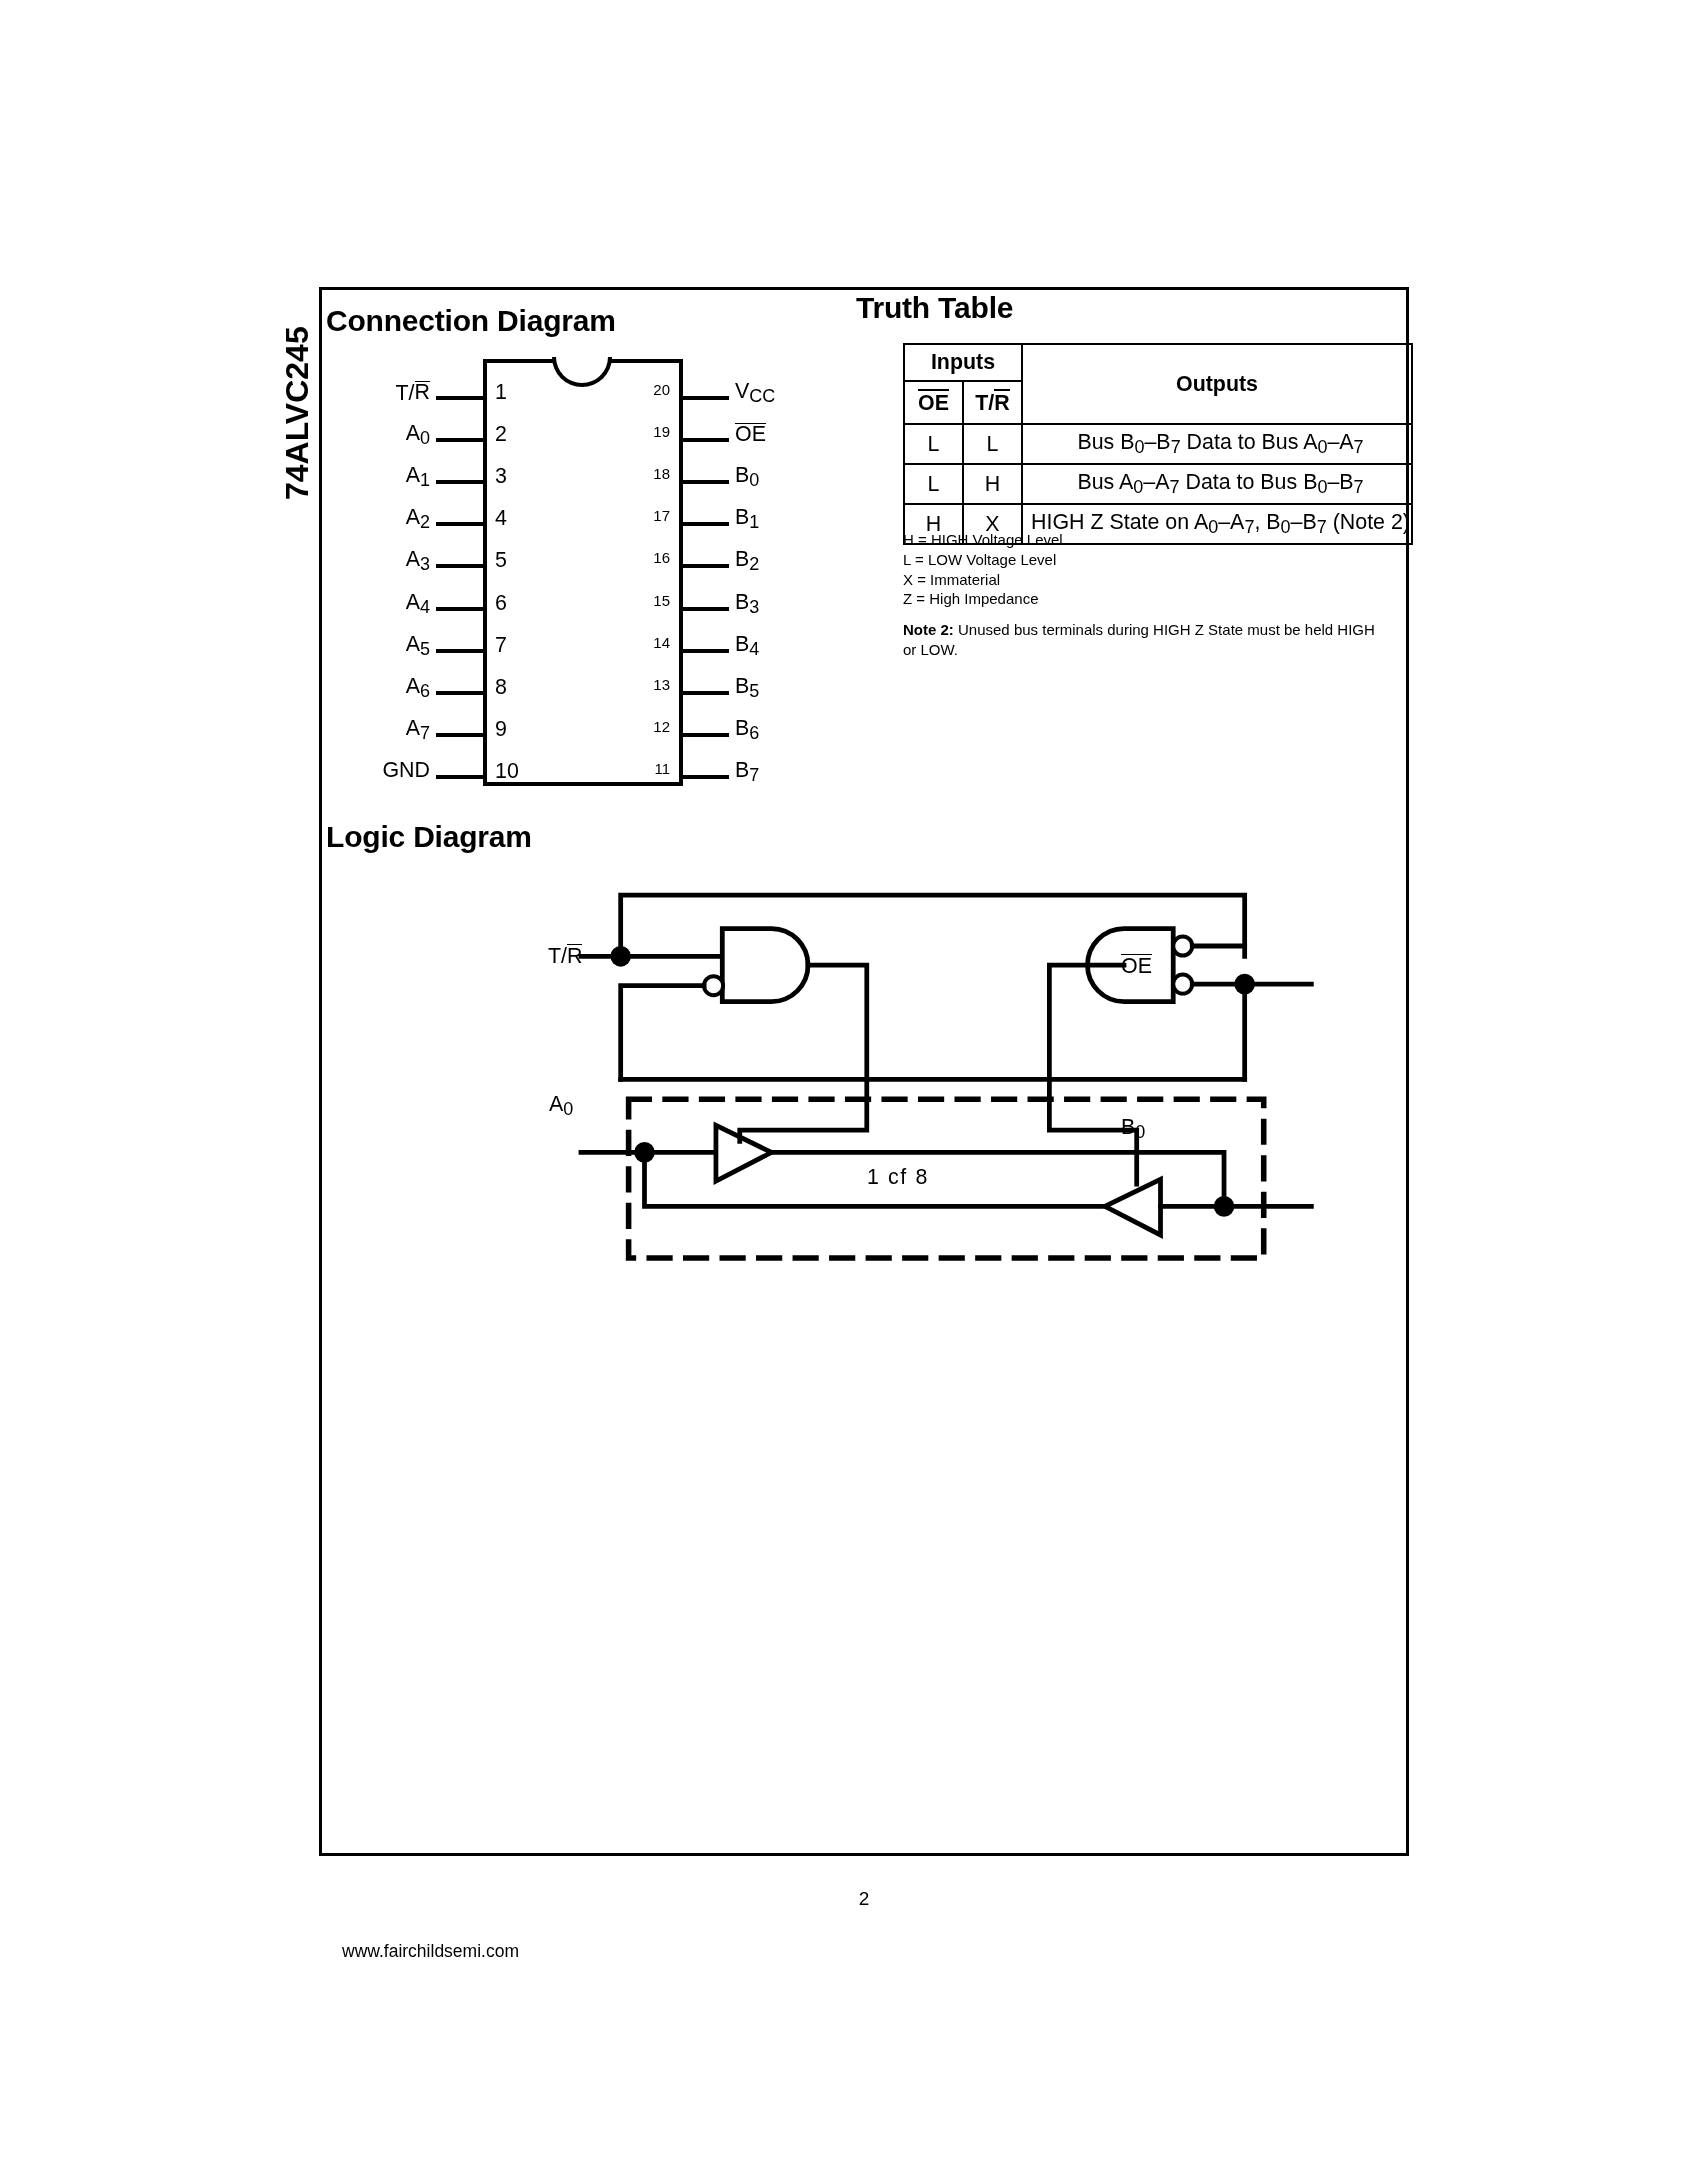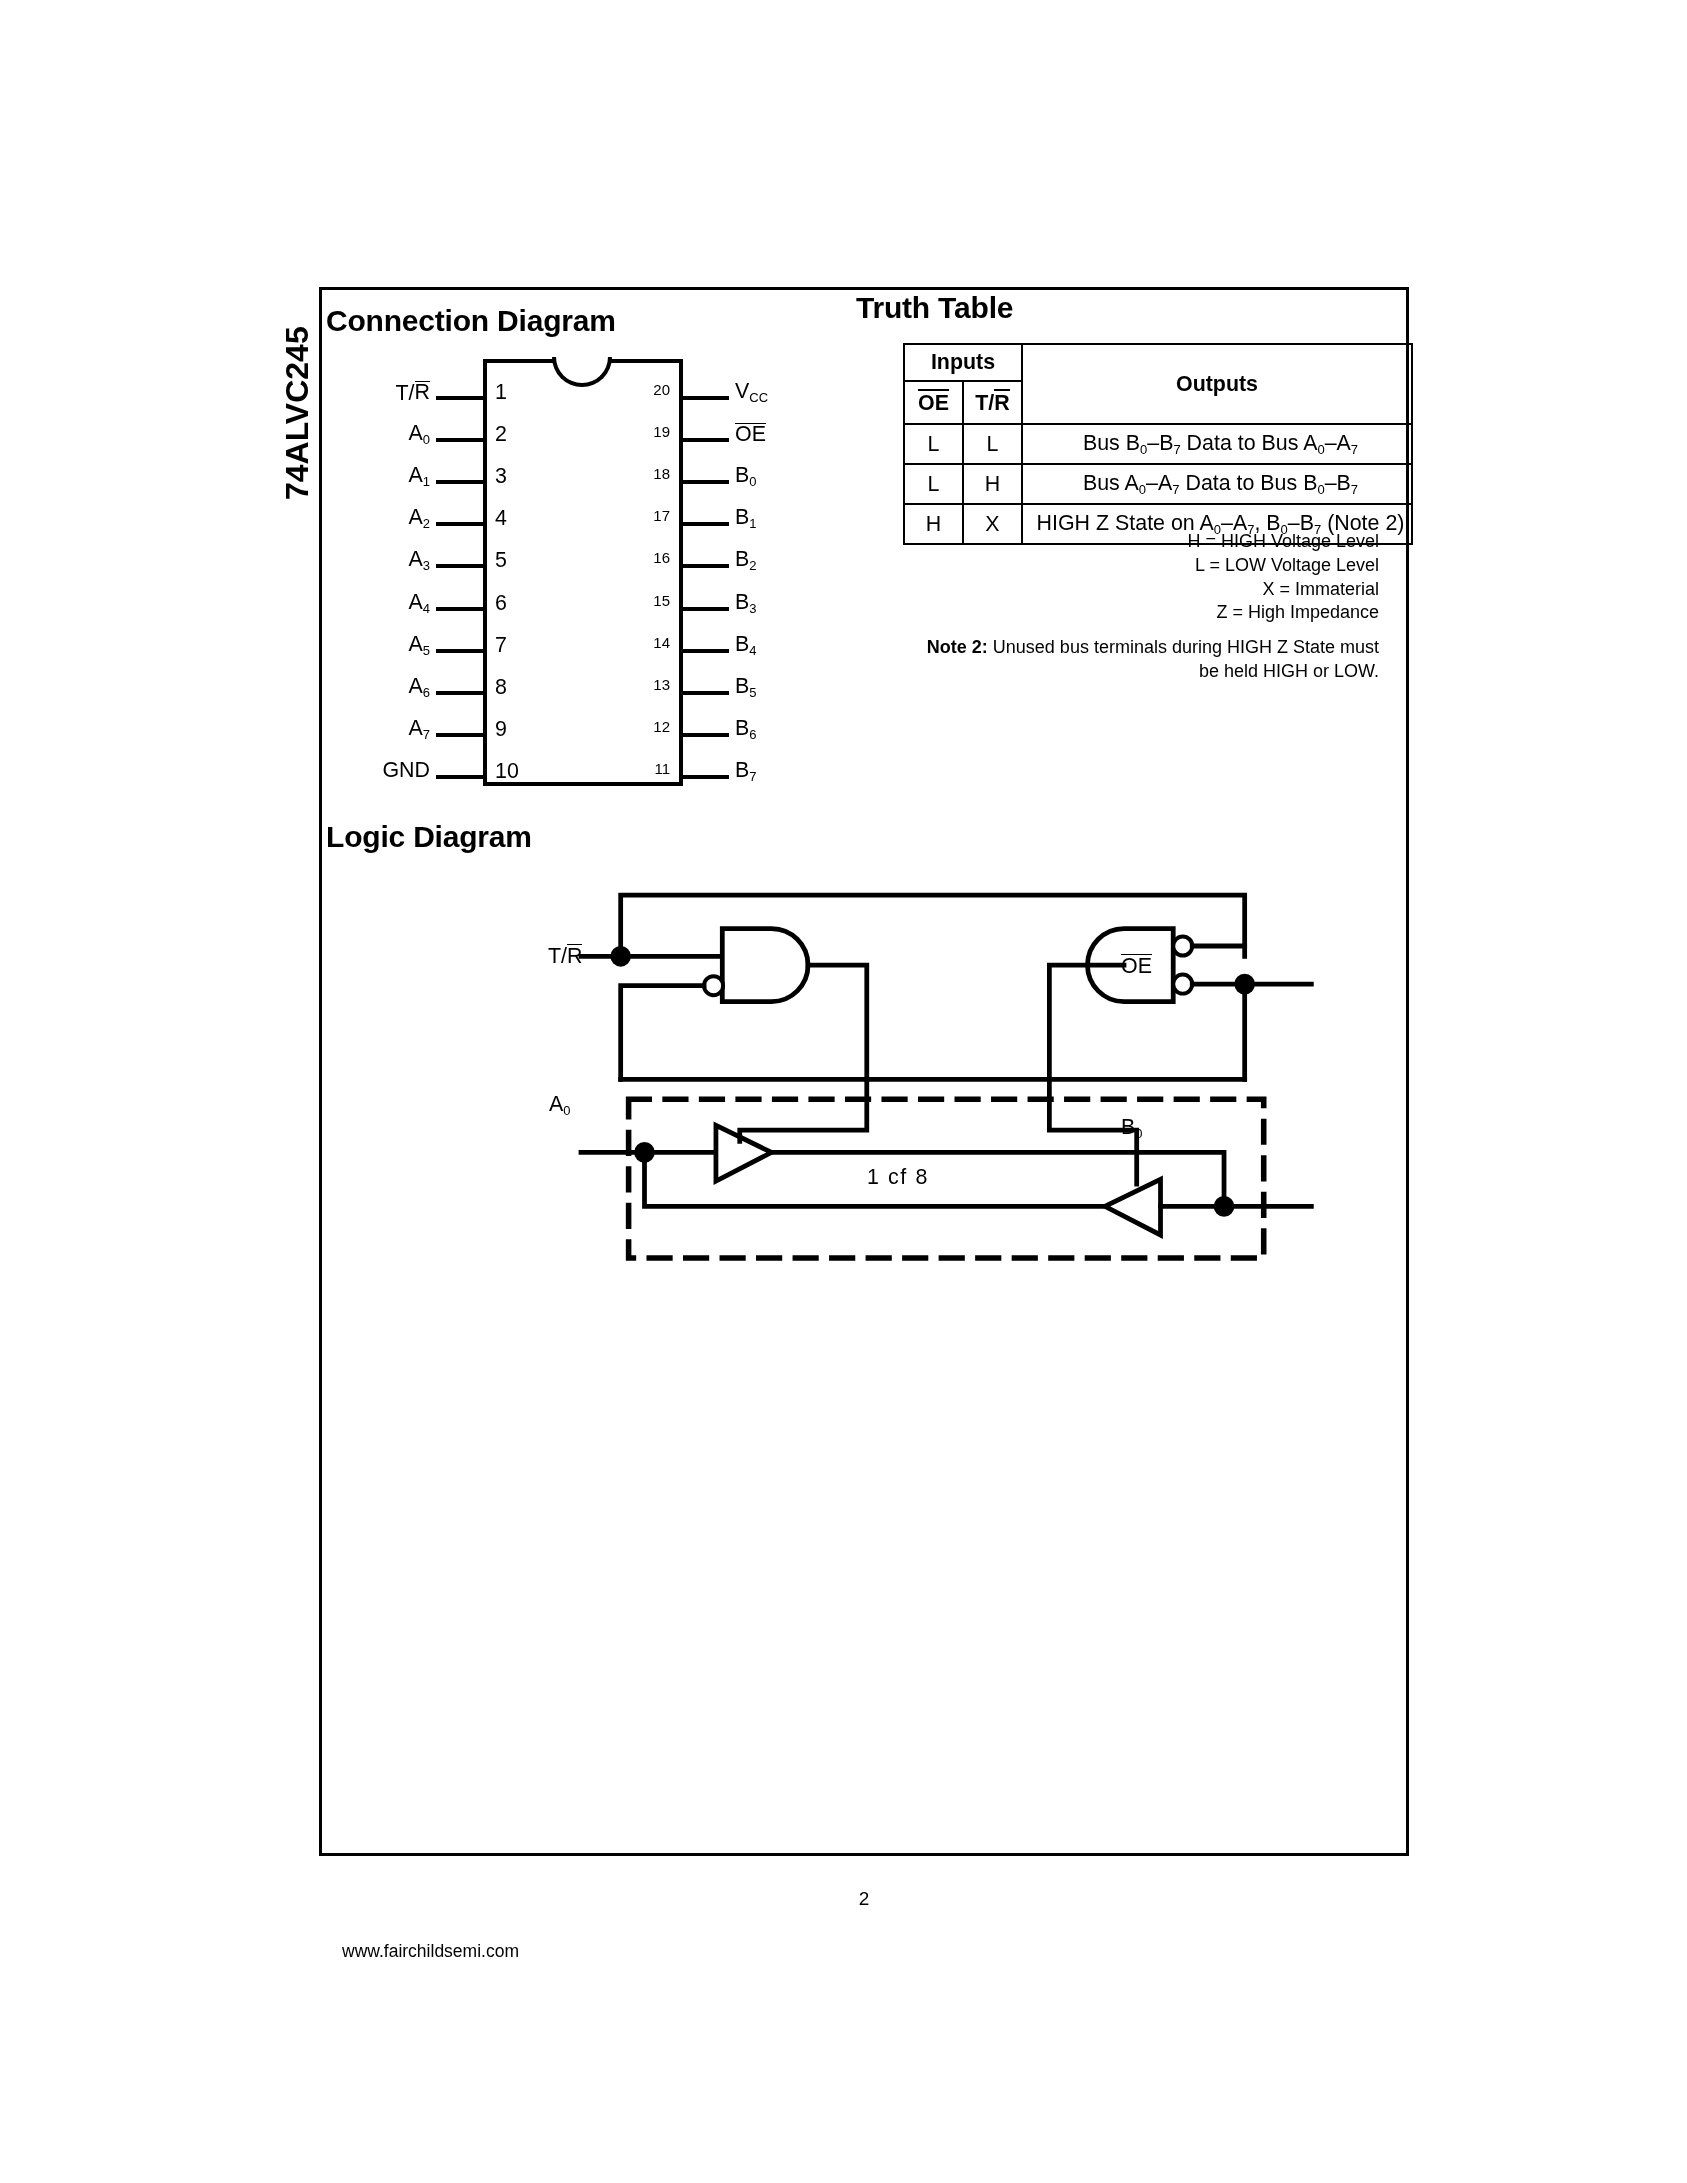--- a/index.html
+++ b/index.html
@@ -137,21 +137,21 @@
   }
   .pin-label-right {
     position: absolute;
     left: 416px;
     top: -17.5px;
     font-size: 21.4px;
     font-family: "Liberation Sans", sans-serif;
     line-height: 1;
     white-space: nowrap;
   }
-  .sub { font-size: 13px; vertical-align: -4px; }
+  .sub { font-size: 18px; vertical-align: -4px; }
   .ovl {
     border-top: 1.6px solid #000;
     padding-top: 0.8px;
     display: inline-block;
     line-height: 1;
   }
 
   
   #truth-table {
     position: absolute;
@@ -197,23 +197,22 @@
     padding-top: 0.8px;
   }
 
   
   #legend {
     position: absolute;
     left: 903px;
     top: 530px;
     width: 476px;
     font-family: "Liberation Sans", sans-serif;
-    font-size: 18px;
+    font-size: 15px;
     line-height: 1.32;
-    text-align: right;
   }
   #legend .note {
     margin-top: 11px;
     width: 476px;
   }
   #legend .note b { font-weight: bold; }
 
   
   #logic-diagram {
     position: absolute;

